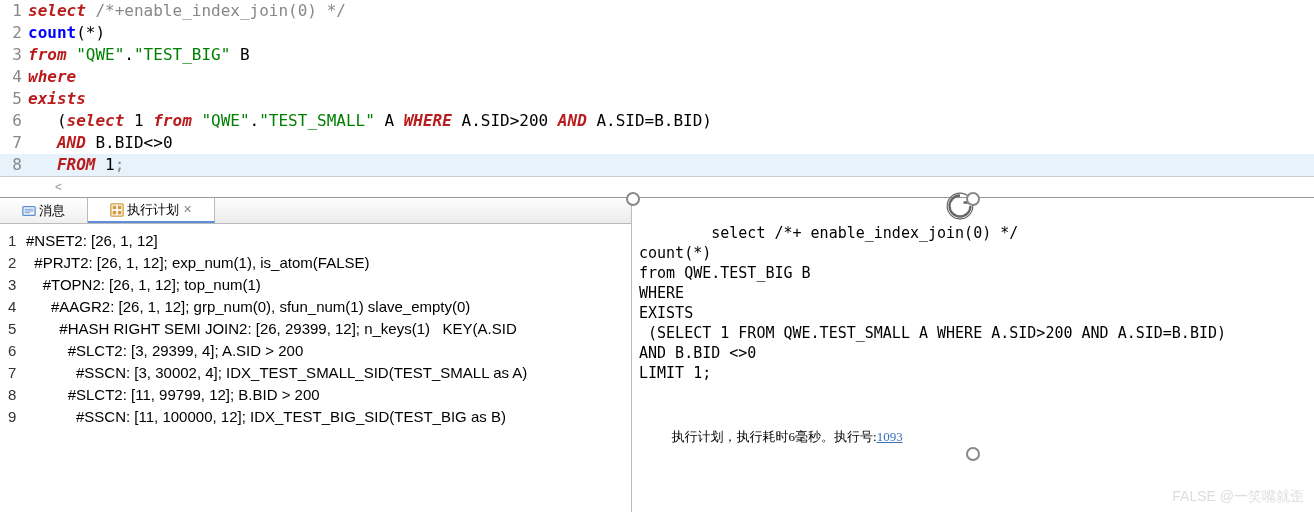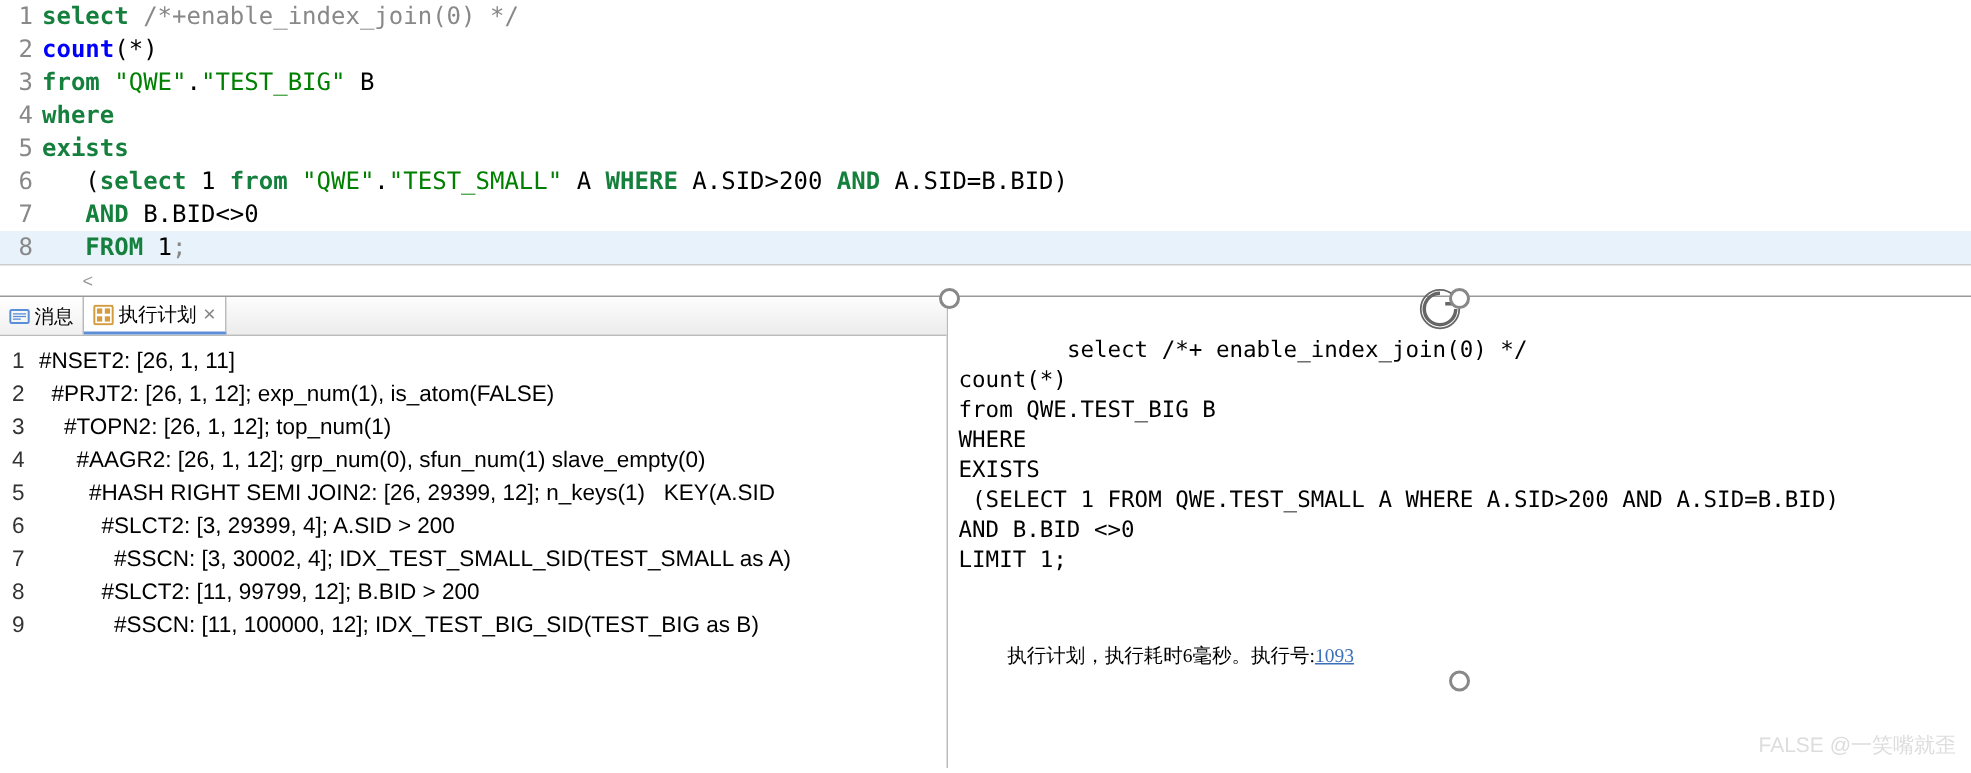--- a/index.html
+++ b/index.html
@@ -3,39 +3,39 @@
   <meta charset="utf-8">
   <style>
     * { margin: 0; padding: 0; box-sizing: border-box; }
     body { font-family: "Microsoft YaHei", Arial, sans-serif; font-size: 14px; background: #fff; color: #000; width: 1314px; }
     
     .editor { background: #fff; border-bottom: 1px solid #ccc; position: relative; }
     .code-line { display: flex; align-items: center; white-space: pre; font-family: Consolas, monospace; font-size: 16px; line-height: 22px; }
     .code-line.highlight { background: #e8f2fa; }
     .gutter { width: 28px; text-align: right; padding-right: 6px; color: #888; user-select: none; }
     .code-content { flex: 1; }
-    .kw { color: #15803d; font-weight: bold; }
+    .kw { color: #b91c1c; font-weight: bold; font-style: italic; }
     .cm { color: #888; font-style: normal; }
     .str { color: #008000; }
     .fn { color: #0000ff; font-weight: bold; }
     .plain { color: #000; }
     .paren { color: #000; }
     
     .rerun-icon { position: absolute; right: 340px; top: 192px; width: 28px; height: 28px; cursor: pointer; }
     .rerun-icon svg { width: 28px; height: 28px; }
     
     .scroll-area { height: 20px; display: flex; align-items: center; padding-left: 55px; }
     .scroll-arrow { color: #999; font-size: 12px; }
     
     .bottom { display: flex; border-top: 1px solid #999; }
     .left-panel { flex: 0 0 632px; border-right: 1px solid #bbb; }
     .right-panel { flex: 1; position: relative; }
     
     .tabs { display: flex; background: linear-gradient(#fdfdfd, #ececec); border-bottom: 1px solid #bbb; height: 26px; }
-    .tab { display: flex; align-items: center; padding: 2px 6px; border-right: 1px solid #bbb; font-size: 13px; cursor: pointer; background: linear-gradient(#fff, #f0f0f0); }
+    .tab { display: flex; align-items: center; padding: 2px 22px; border-right: 1px solid #bbb; font-size: 13px; cursor: pointer; background: linear-gradient(#fff, #f0f0f0); }
     .tab.active { background: #fff; border-bottom: 2px solid #5c8dd6; justify-content: space-between; }
     .tab-icon { width: 14px; height: 14px; margin-right: 3px; display: inline-flex; align-items: center; justify-content: center; }
     .tab-icon.msg svg { fill: #5a8fd8; }
     .tab-icon.plan svg { fill: #d49b3f; }
     .close-x { margin-left: 4px; color: #888; font-size: 11px; }
     
     .plan-body { padding: 6px 4px; font-family: "Microsoft YaHei", Arial; font-size: 15px; }
     .plan-line { display: flex; white-space: pre; line-height: 22px; }
     .plan-gutter { width: 22px; text-align: left; padding-left: 4px; color: #333; }
     .plan-text { flex: 1; }
@@ -100,21 +100,21 @@
               <rect x="9" y="3" width="4" height="4" fill="#d49b3f"></rect>
               <rect x="3" y="9" width="4" height="4" fill="#d49b3f"></rect>
               <rect x="9" y="9" width="4" height="4" fill="#d49b3f"></rect>
             </svg>
         </span>
         <span>执行计划</span>
         <span class="close-x">✕</span>
       </div>
     </div>
     <div class="plan-body" id="plan-lines">
-        <div class="plan-line"><div class="plan-gutter">1</div><div class="plan-text">#NSET2: [26, 1, 11]</div></div>
+        <div class="plan-line"><div class="plan-gutter">1</div><div class="plan-text">#NSET2: [26, 1, 12]</div></div>
         <div class="plan-line"><div class="plan-gutter">2</div><div class="plan-text">  #PRJT2: [26, 1, 12]; exp_num(1), is_atom(FALSE)</div></div>
         <div class="plan-line"><div class="plan-gutter">3</div><div class="plan-text">    #TOPN2: [26, 1, 12]; top_num(1)</div></div>
         <div class="plan-line"><div class="plan-gutter">4</div><div class="plan-text">      #AAGR2: [26, 1, 12]; grp_num(0), sfun_num(1) slave_empty(0)</div></div>
         <div class="plan-line"><div class="plan-gutter">5</div><div class="plan-text">        #HASH RIGHT SEMI JOIN2: [26, 29399, 12]; n_keys(1)   KEY(A.SID</div></div>
         <div class="plan-line"><div class="plan-gutter">6</div><div class="plan-text">          #SLCT2: [3, 29399, 4]; A.SID &gt; 200</div></div>
         <div class="plan-line"><div class="plan-gutter">7</div><div class="plan-text">            #SSCN: [3, 30002, 4]; IDX_TEST_SMALL_SID(TEST_SMALL as A)</div></div>
         <div class="plan-line"><div class="plan-gutter">8</div><div class="plan-text">          #SLCT2: [11, 99799, 12]; B.BID &gt; 200</div></div>
         <div class="plan-line"><div class="plan-gutter">9</div><div class="plan-text">            #SSCN: [11, 100000, 12]; IDX_TEST_BIG_SID(TEST_BIG as B)</div></div>
       </div>
   </div>

